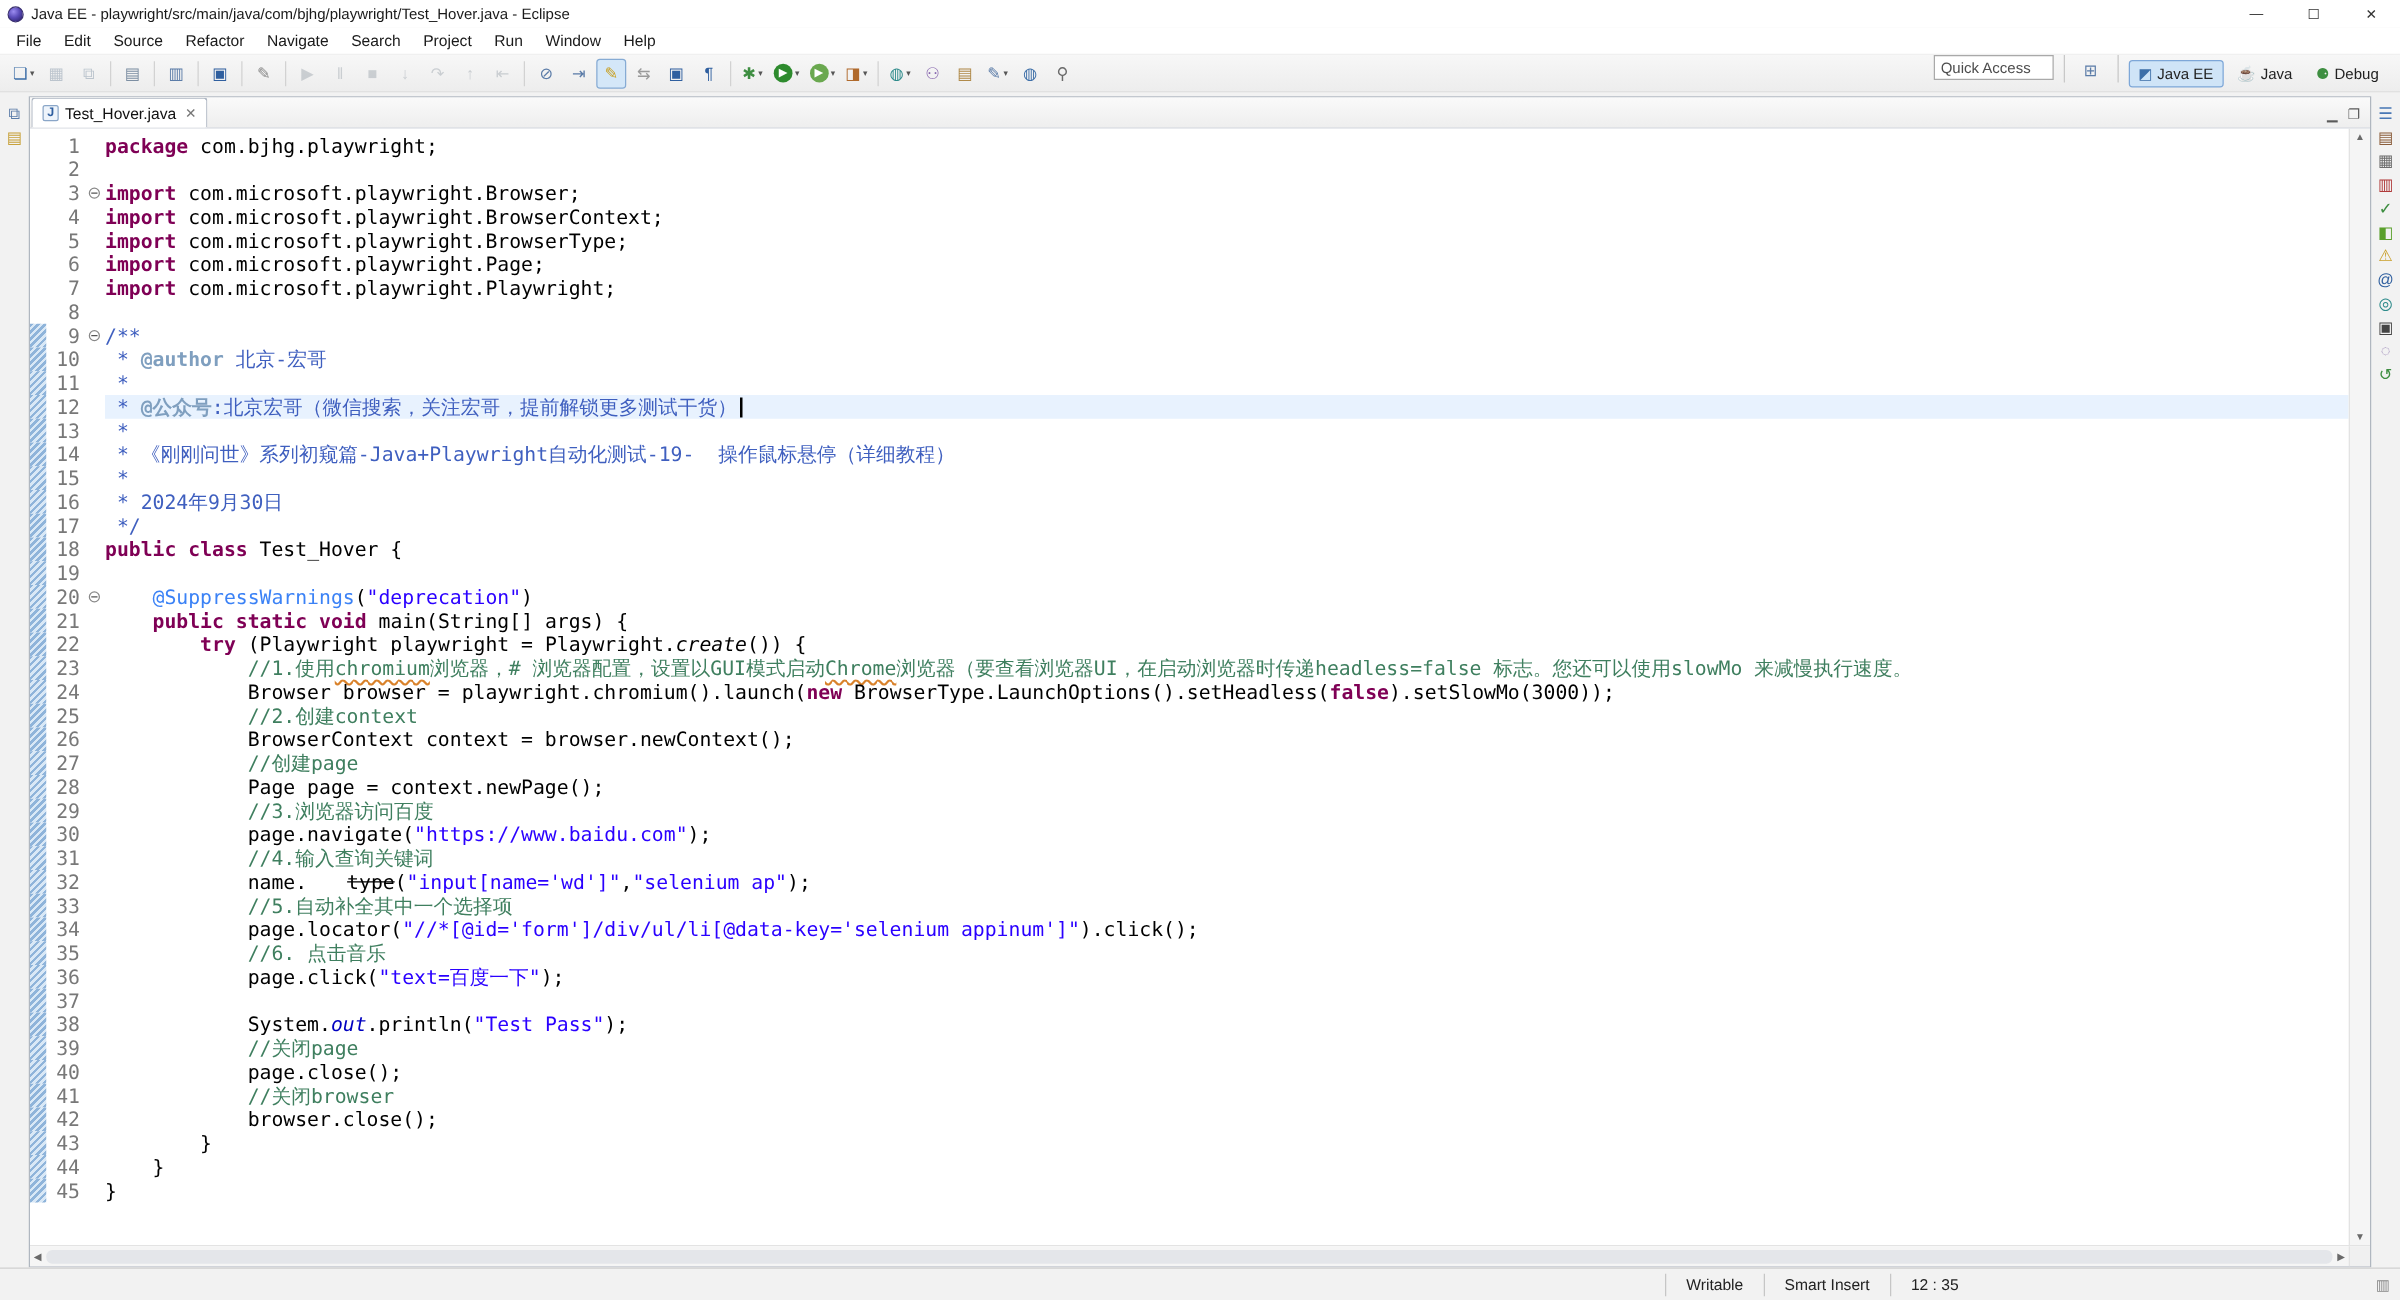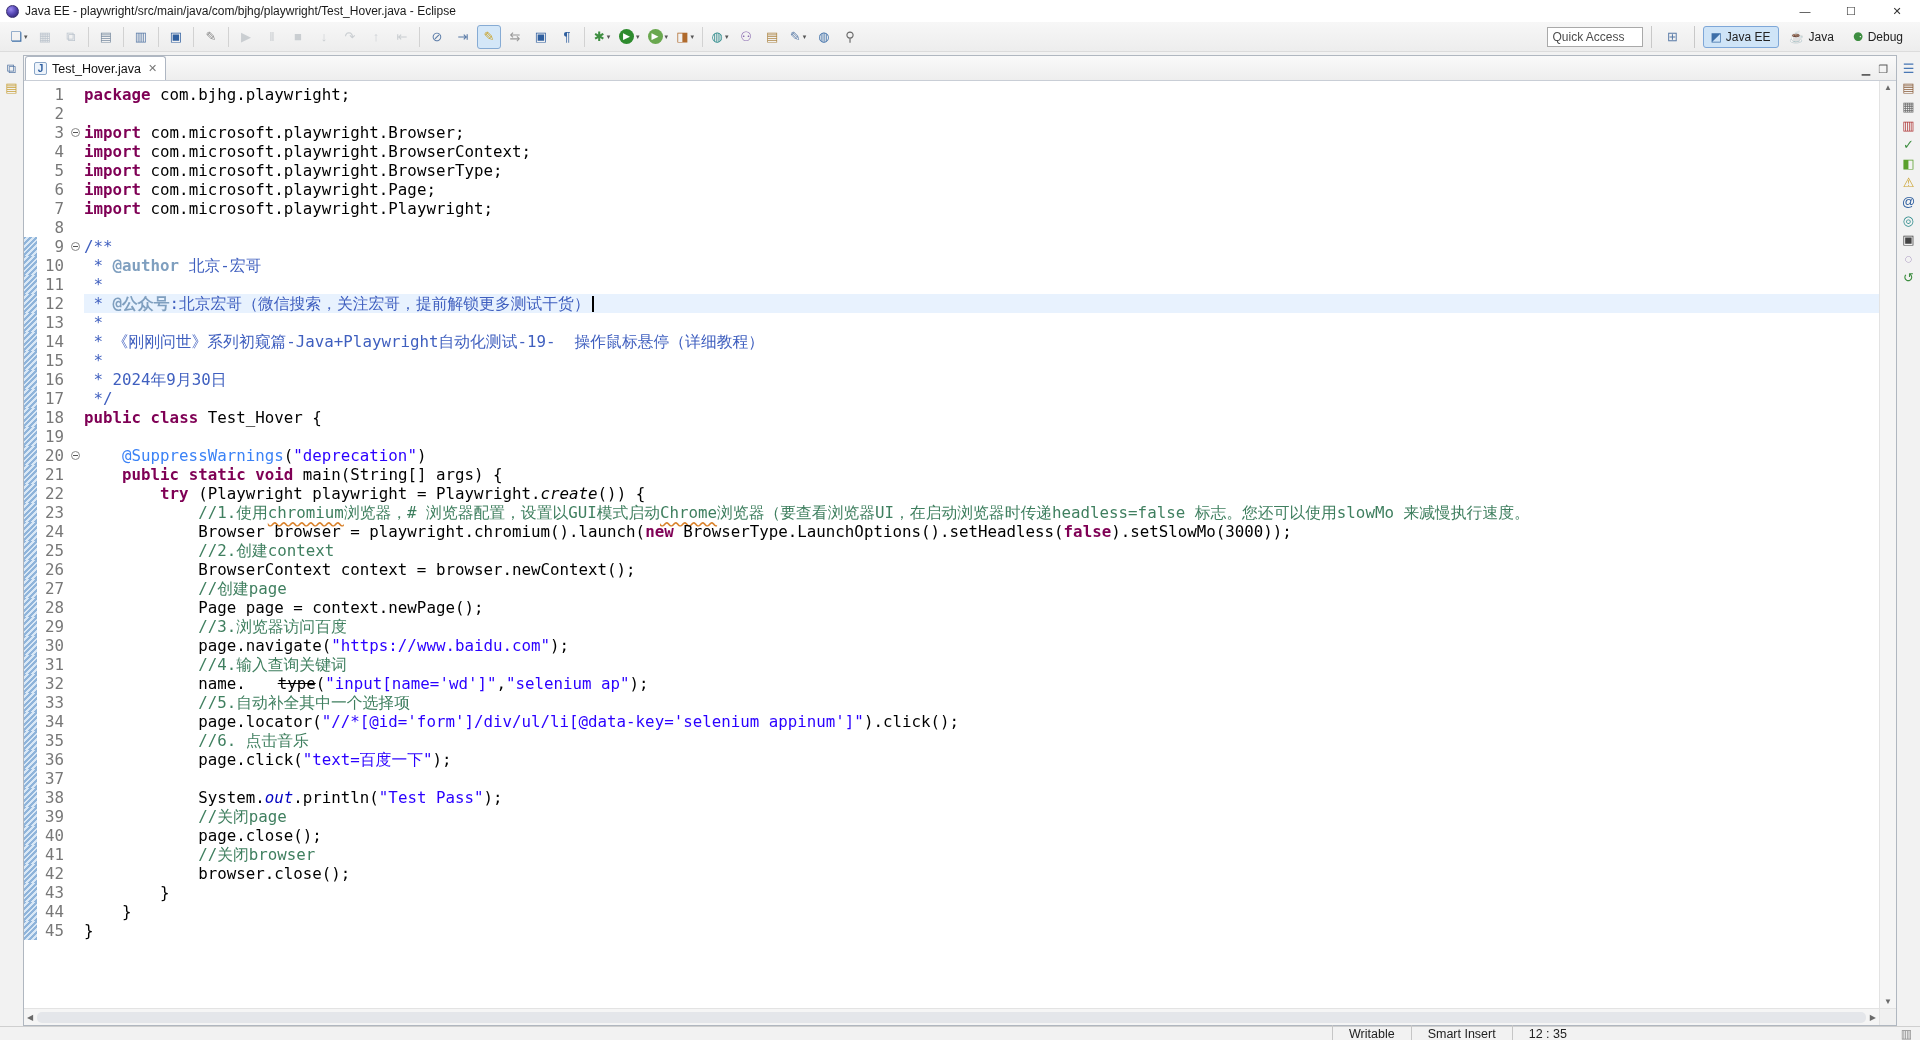--- a/index.html
+++ b/index.html
@@ -29,21 +29,21 @@
   .tb-btn { height:24px; min-width:24px; display:flex; align-items:center; justify-content:center;
     margin:0 1px; border:1px solid transparent; border-radius:3px; cursor:default; padding:0 2px; }
   .tb-btn.toggled { background:#d4e7f8; border-color:#86abd4; }
   .tb-btn.disabled { opacity:.45; }
   .tb-glyph { font-size:13px; line-height:1; }
   .tb-glyph.circle { width:15px; height:15px; border-radius:50%; color:#fff; font-size:9px;
     display:flex; align-items:center; justify-content:center; }
   .tb-caret { font-size:7px; color:#555; margin-left:2px; }
   .tb-sep { width:1px; height:20px; background:#d2d2d2; margin:0 4px; }
 
-  .tb-right { margin-left:auto; display:flex; align-items:center; height:100%; }
+  .tb-right { margin-left:auto; display:flex; height:100%; }
   .quick-access { width:96px; height:20px; border:1px solid #a9a9a9; background:#fff;
     font-size:12px; padding:0 5px; color:#333; font-family:"Liberation Sans",sans-serif; }
   .quick-access::placeholder { color:#4d4d4d; }
   .persp-sep { width:1px; height:22px; background:#c8c8c8; margin:0 8px; }
   .persp-btn { display:flex; align-items:center; gap:4px; font-size:12px; color:#222;
     padding:3px 7px; border-radius:3px; border:1px solid transparent; margin-right:3px; cursor:default; }
   .persp-btn.active { background:#cfe4f7; border-color:#7ea7d8; }
   .persp-glyph { font-size:12px; line-height:1; }
 
   
@@ -100,21 +100,21 @@
   .vscroll { width:17px; flex:none; background:#f5f5f5; border-left:1px solid #e3e3e3;
     display:flex; flex-direction:column; align-items:center; justify-content:space-between; padding:2px 0; }
   .scroll-arrow { font-size:8px; color:#6a6a6a; cursor:default; }
   .hscroll-row { height:17px; flex:none; display:flex; border-top:1px solid #e3e3e3; }
   .hscroll { flex:1; background:#f5f5f5; display:flex; align-items:center;
     justify-content:space-between; padding:0 3px; }
   .hthumb { flex:1; height:11px; margin:0 4px; background:#e4e6ea; border-radius:5px; }
   .scroll-corner { width:17px; background:#f0f0f0; border-left:1px solid #e3e3e3; }
 
   
-  .statusbar { height:14px; flex:none; background:#f2f2f2; border-top:1px solid #cfcfcf;
+  .statusbar { height:26px; flex:none; background:#f2f2f2; border-top:1px solid #cfcfcf;
     display:flex; align-items:center; font-size:12.5px; color:#222; }
   .sb-spacer { width:1332px; flex:none; }
   .sb-cell { padding:0 16px; height:18px; display:flex; align-items:center;
     border-left:1px solid #c6c6c6; white-space:nowrap; }
   .sb-fill { flex:1; }
   .sb-icon { font-size:12px; color:#8a8a8a; margin-right:8px; }
 </style>
 </head>
 <body>
 
@@ -123,20 +123,32 @@
   <div class="titlebar">
     <span class="app-icon"></span>
     <span class="title-text">Java EE - playwright/src/main/java/com/bjhg/playwright/Test_Hover.java - Eclipse</span>
     <div class="win-controls">
       <div class="win-btn">—</div>
       <div class="win-btn">☐</div>
       <div class="win-btn close">✕</div>
     </div>
   </div>
 
+  <div class="menubar" id="menubar">
+      <span class="menu-item">File</span>
+      <span class="menu-item">Edit</span>
+      <span class="menu-item">Source</span>
+      <span class="menu-item">Refactor</span>
+      <span class="menu-item">Navigate</span>
+      <span class="menu-item">Search</span>
+      <span class="menu-item">Project</span>
+      <span class="menu-item">Run</span>
+      <span class="menu-item">Window</span>
+      <span class="menu-item">Help</span>
+    </div>
 
   <div class="toolbar">
     <div class="tb-left" id="tb-left">
         <div class="tb-btn">
           <span class="tb-glyph" style="color: rgb(62, 111, 168);">❏</span>
           <span class="tb-caret">▾</span>
         </div>
         <div class="tb-btn disabled">
           <span class="tb-glyph" style="color: rgb(125, 143, 163);">▦</span>
         </div>

